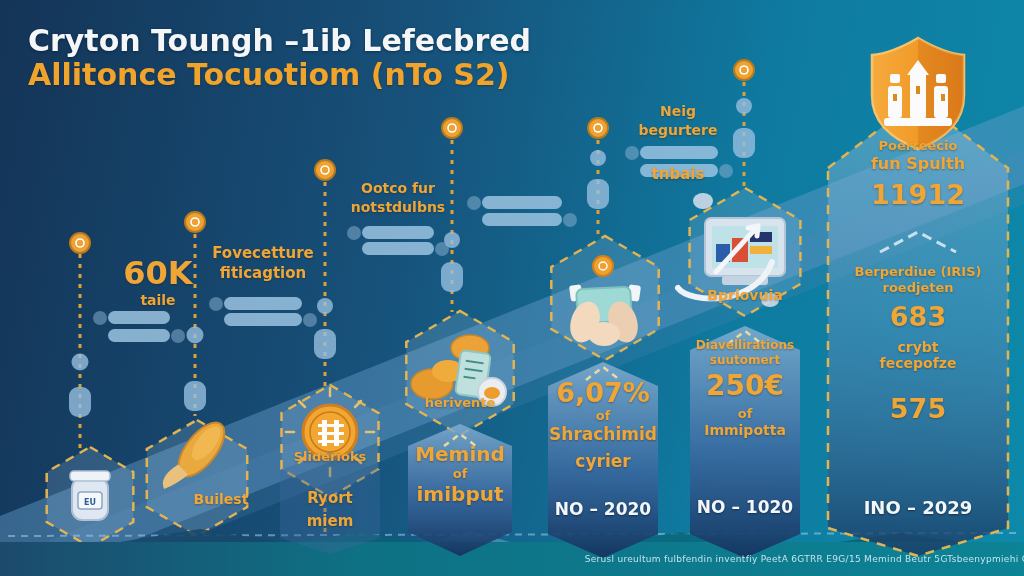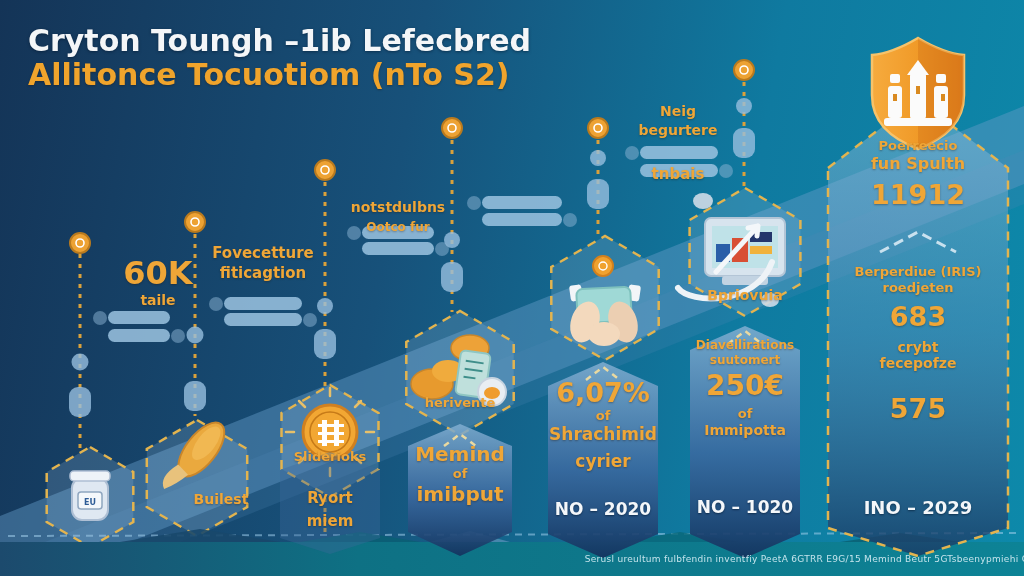--- a/index.html
+++ b/index.html
@@ -256,21 +256,21 @@
 
   <div class="t left" style="left:28px;top:24px;font-size:30px;color:#f4f6f8;text-shadow:0 1px 3px rgba(0,20,40,.5);">Cryton Toungh –1ib Lefecbred</div>
   <div class="t left" style="left:28px;top:58px;font-size:30px;color:#f0a42c;">Allitonce Tocuotiom (nTo S2)</div>
 
   <div class="t" style="left:158px;top:256px;font-size:32px;">60K</div>
   <div class="t" style="left:158px;top:293px;font-size:14px;text-align:center;">taile</div>
 
   <div class="t" style="left:263px;top:245px;font-size:15px;">Fovecetture</div>
   <div class="t" style="left:263px;top:265px;font-size:15px;">fiticagtion</div>
 
-  <div class="t" style="left:398px;top:181px;font-size:12px;margin-top:40px;">Ootco fur</div>
+  <div class="t" style="left:398px;top:181px;font-size:14px;">Ootco fur</div>
   <div class="t" style="left:398px;top:200px;font-size:14px;">notstdulbns</div>
 
 
   <div class="t" style="left:678px;top:104px;font-size:14px;">Neig</div>
   <div class="t" style="left:678px;top:123px;font-size:14px;">begurtere</div>
   <div class="t" style="left:678px;top:166px;font-size:15px;">tnbais</div>
 
   <div class="t" style="left:197px;top:492px;font-size:14px;padding-left:48px;">Builest</div>
   <div class="t" style="left:330px;top:450px;font-size:13px;">Sliderioks</div>
   <div class="t" style="left:330px;top:490px;font-size:15px;">Ryort</div>

